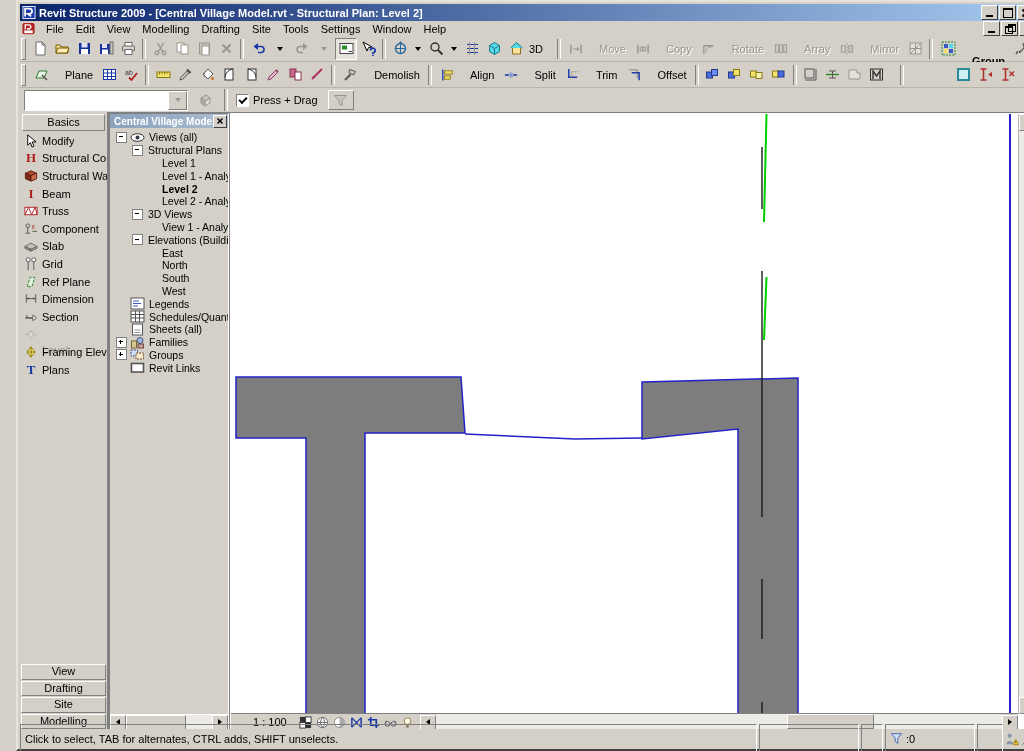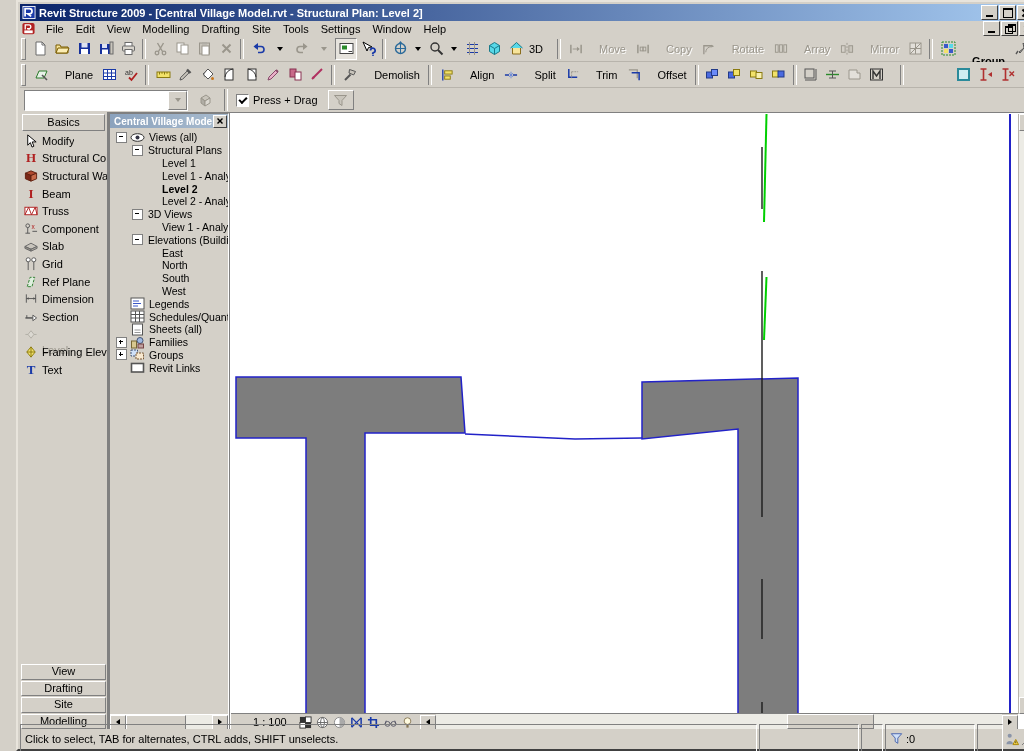--- a/index.html
+++ b/index.html
@@ -643,21 +643,21 @@
       </div>
     <div class="ditem">
         <svg class="i" width="14" height="14" viewBox="0 0 15 15">
           <path d="M7.5 2l4.5 5.5L7.5 13 3 7.5z" fill="#f2e26a" stroke="#8a7a10"></path>
           <path d="M7.5 2v11M3 7.5h9" stroke="#8a7a10"></path>
         </svg>
         <span class="lbl">Framing Elevati</span>
       </div>
     <div class="ditem">
         <span class="dglyph" style="color:#1a3aa8;">T</span>
-        <span class="lbl">Text</span>
+        <span class="lbl">Plans</span>
       </div>
     <div id="dtabs">
       <div class="dtab">View</div>
       <div class="dtab">Drafting</div>
       <div class="dtab">Site</div>
       <div class="dtab">Modelling</div>
     </div>
   </div>
 
   <div id="browser">

